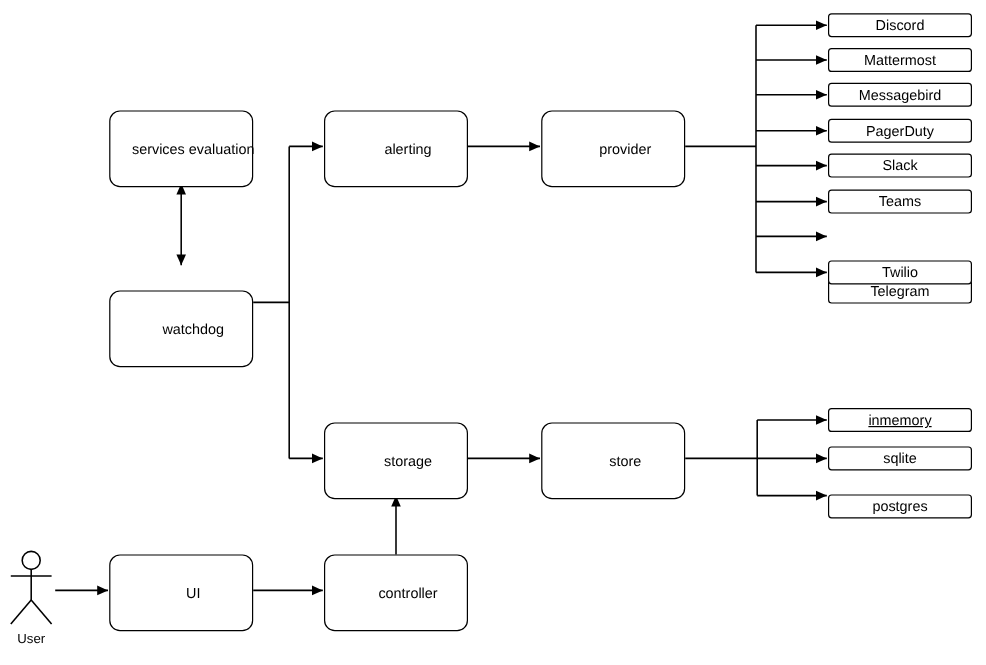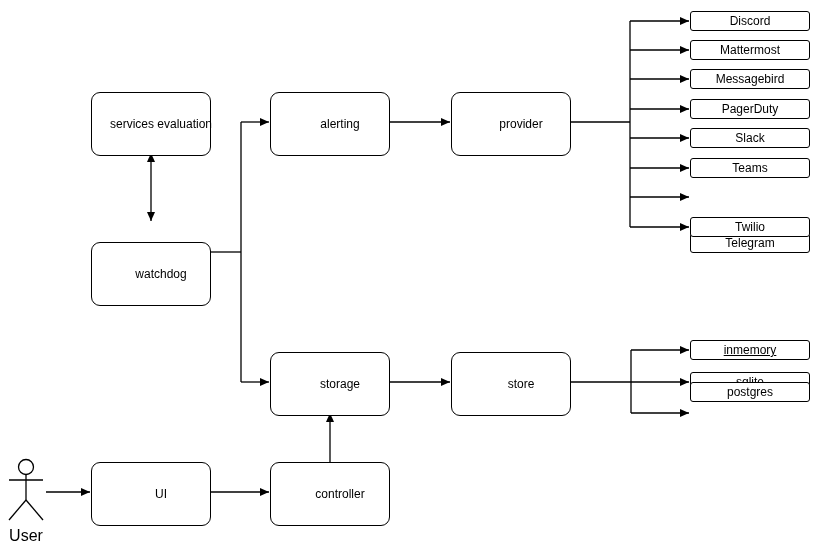--- a/index.html
+++ b/index.html
@@ -18,21 +18,21 @@
     background:#ffffff;
     border:1.35px solid #000000;
     display:flex;align-items:center;justify-content:center;
     font-size:12px;line-height:1;text-align:center;
     white-space:nowrap;
   }
   .big{width:120px;height:64px;border-radius:9px;padding-left:20px;}
   .leaf{width:120px;height:20px;border-radius:3px;left:690px;}
   .actor-label{
     position:absolute;left:4px;top:527px;width:44px;
-    font-size:16px;text-align:center;
+    font-size:11px;text-align:center;
   }
 </style>
 </head>
 <body>
 
 <div class="canvas">
 
   <svg class="edges" width="822" height="554" viewBox="0 0 822 554">
     <defs>
       <marker id="arr" markerWidth="11" markerHeight="11" refX="9.5" refY="5" orient="auto-start-reverse" markerUnits="userSpaceOnUse">
@@ -99,17 +99,17 @@
   <div class="node leaf" style="top:40px;">Mattermost</div>
   <div class="node leaf" style="top:69px;">Messagebird</div>
   <div class="node leaf" style="top:99px;">PagerDuty</div>
   <div class="node leaf" style="top:128px;">Slack</div>
   <div class="node leaf" style="top:158px;">Teams</div>
   <div class="node leaf" style="top:187px;margin-top:46px;">Telegram</div>
   <div class="node leaf" style="top:217px;">Twilio</div>
 
   <div class="node leaf" style="top:340px;text-decoration:underline;">inmemory</div>
   <div class="node leaf" style="top:372px;">sqlite</div>
-  <div class="node leaf" style="top:382px;">postgres</div>
+  <div class="node leaf" style="top:412px;">postgres</div>
 
   <div class="actor-label">User</div>
 
 </div>
 
 </body></html>

